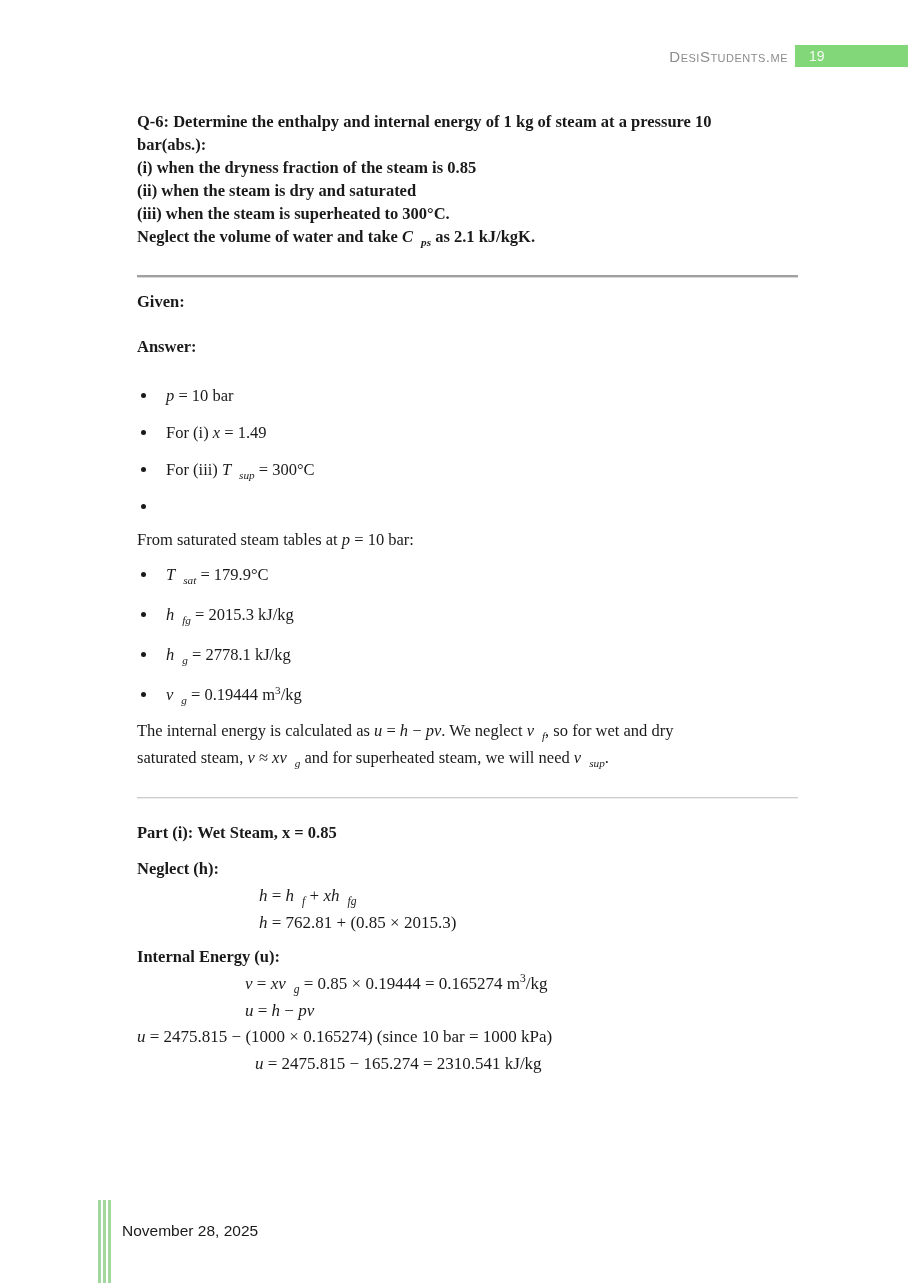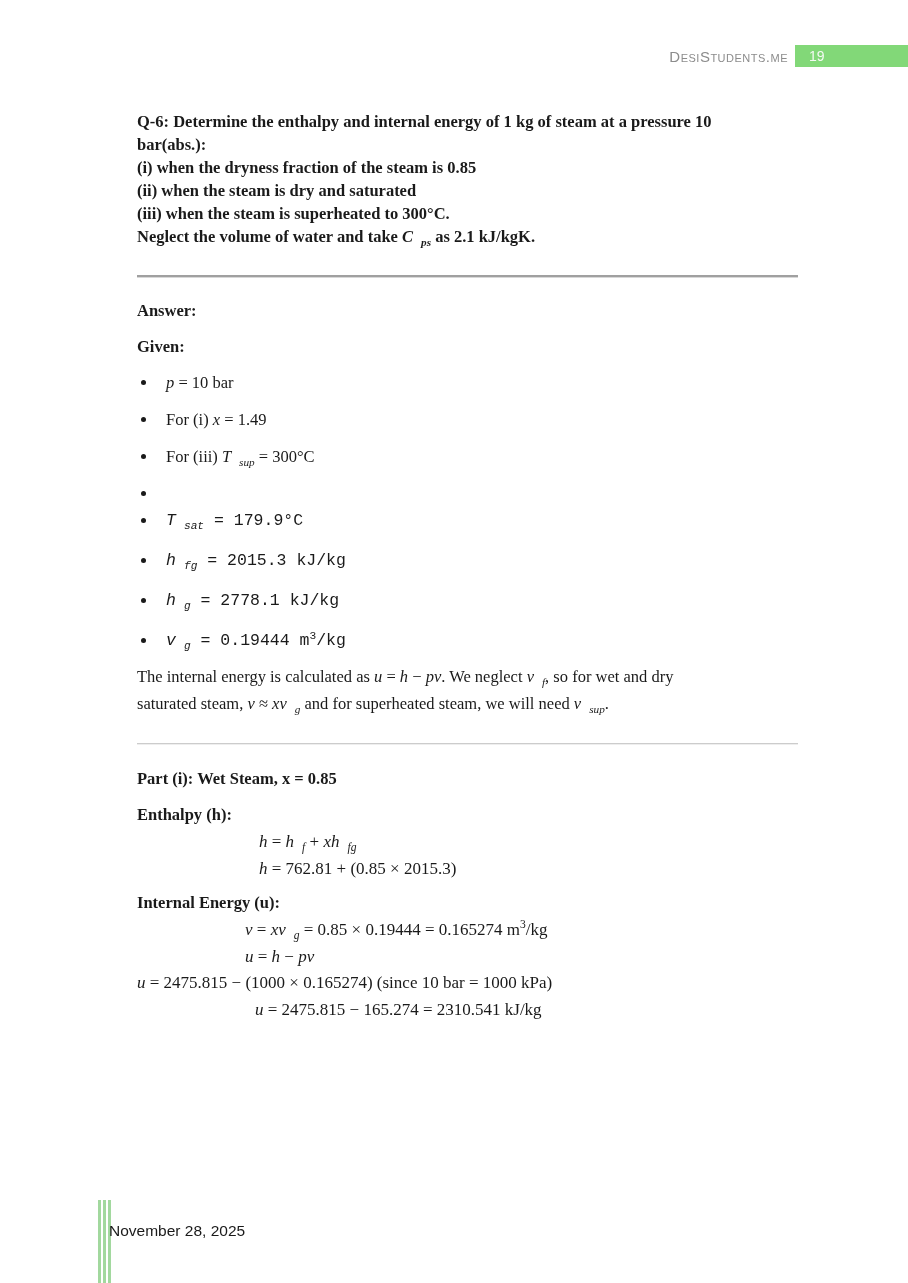--- a/index.html
+++ b/index.html
@@ -88,24 +88,24 @@
   }
   ul.bullets li .dot {
     position: absolute;
     left: 4px;
     top: 9px;
     width: 5px;
     height: 5px;
     border-radius: 50%;
     background: #1a1a1a;
   }
-  ul.given-list { margin-top: 13px; }
+  ul.given-list { margin-top: 26px; }
   ul.given-list li { margin-bottom: 14px; }
   ul.given-list li:last-child { margin-bottom: 0; }
-  ul.table-list { margin-top: 4px; font-family: Liberation Mono, monospace; }
+  ul.table-list { margin-top: 12px; }
   ul.table-list li { margin-bottom: 17px; }
   ul.table-list li:last-child { margin-bottom: 0; }
 
   .body-text {
     font-size: 16.5px;
     line-height: 23px;
   }
   .tables-intro { margin-top: 10px !important; }
   .note-para {
     margin-top: 11px !important;
@@ -147,21 +147,21 @@
     width: 13px;
     height: 83px;
     background: repeating-linear-gradient(
       90deg,
       #a2d89e 0px, #a2d89e 2.6px,
       #ffffff 2.6px, #ffffff 5.1px
     );
   }
   .footer-date {
     position: absolute;
-    left: 109px;
+    left: 122px;
     top: 1222px;
     font-family: "Liberation Sans", sans-serif;
     font-size: 15.5px;
     color: #1a1a1a;
   }
 </style>
 </head>
 <body>
 
 <div class="page">
@@ -172,45 +172,46 @@
       <span class="num">19</span>
     </span>
   </div>
 
   <div class="content">
 
     <p class="question"><span>Q-6: Determine the enthalpy and internal energy of 1 kg of steam at a pressure 10</span><br><span>bar(abs.):</span><br><span>(i) when the dryness fraction of the steam is 0.85</span><br><span>(ii) when the steam is dry and saturated</span><br><span>(iii) when the steam is superheated to 300°C.</span><br><span>Neglect the volume of water and take </span><span class="it">C</span><sub class="it">ps</sub><span> as 2.1 kJ/kgK.</span></p>
 
     <hr class="divider dark">
 
+    <p class="label given-label">Given:</p>
     <p class="label answer-label">Answer:</p>
-    <p class="label given-label">Given:</p>
 
     <ul class="bullets given-list">
       <li><span class="dot"></span><span><span class="it">p</span><span> = 10 bar</span></span></li>
       <li><span class="dot"></span><span><span>For (i) </span><span class="it">x</span><span> = 1.49</span></span></li>
       <li><span class="dot"></span><span><span>For (iii) </span><span class="it">T</span><sub class="it">sup</sub><span> = 300°C</span></span></li>
       <li><span class="dot"></span><span></span></li>
     </ul>
 
+    <p class="body-text tables-intro"><span>From saturated steam tables at </span><span class="it">p</span><span> = 10 bar:</span></p>
 
     <ul class="bullets table-list">
       <li><span class="dot"></span><span><span class="it">T</span><sub class="it">sat</sub><span> = 179.9°C</span></span></li>
       <li><span class="dot"></span><span><span class="it">h</span><sub class="it">fg</sub><span> = 2015.3 kJ/kg</span></span></li>
       <li><span class="dot"></span><span><span class="it">h</span><sub class="it">g</sub><span> = 2778.1 kJ/kg</span></span></li>
       <li><span class="dot"></span><span><span class="it">v</span><sub class="it">g</sub><span> = 0.19444 m</span><sup>3</sup><span>/kg</span></span></li>
     </ul>
 
     <p class="body-text note-para"><span>The internal energy is calculated as </span><span class="it">u</span><span> = </span><span class="it">h</span><span> − </span><span class="it">pv</span><span>. We neglect </span><span class="it">v</span><sub class="it">f</sub><span>, so for wet and dry</span><br><span>saturated steam, </span><span class="it">v</span><span> ≈ </span><span class="it">xv</span><sub class="it">g</sub><span> and for superheated steam, we will need </span><span class="it">v</span><sub class="it">sup</sub><span>.</span></p>
 
     <hr class="divider light">
 
     <p class="label part-title">Part (i): Wet Steam, x = 0.85</p>
 
-    <p class="label enthalpy-label">Enthalpy (h):</p>
+    <p class="label enthalpy-label">Neglect (h):</p>
     <div class="eqs">
       <p class="eq ind122"><span class="it">h</span><span> = </span><span class="it">h</span><sub class="it">f</sub><span> + </span><span class="it">xh</span><sub class="it">fg</sub></p>
       <p class="eq ind122"><span class="it">h</span><span> = 762.81 + (0.85 × 2015.3)</span></p>
     </div>
 
     <p class="label internal-label">Internal Energy (u):</p>
     <div class="eqs">
       <p class="eq ind108"><span class="it">v</span><span> = </span><span class="it">xv</span><sub class="it">g</sub><span> = 0.85 × 0.19444 = 0.165274 m</span><sup>3</sup><span>/kg</span></p>
       <p class="eq ind108"><span class="it">u</span><span> = </span><span class="it">h</span><span> − </span><span class="it">pv</span></p>
       <p class="eq ind0"><span class="it">u</span><span> = 2475.815 − (1000 × 0.165274) (since 10 bar = 1000 kPa)</span></p>

